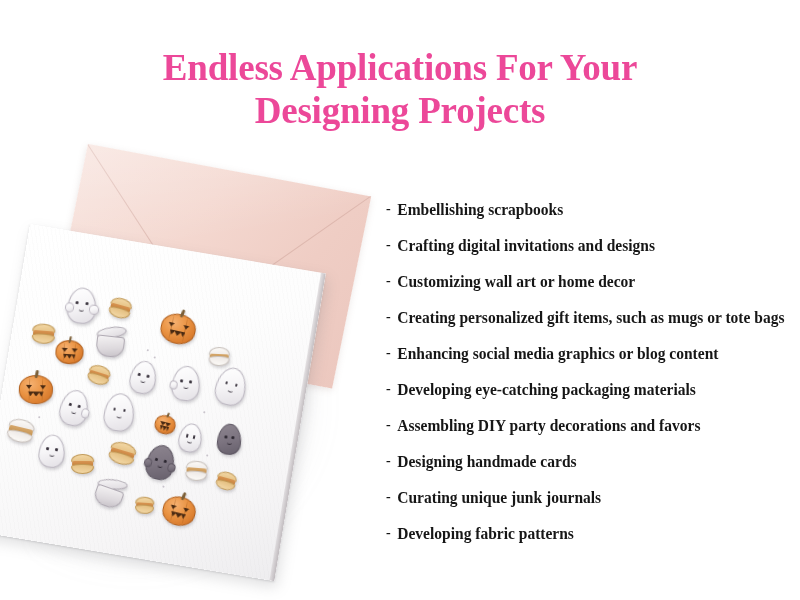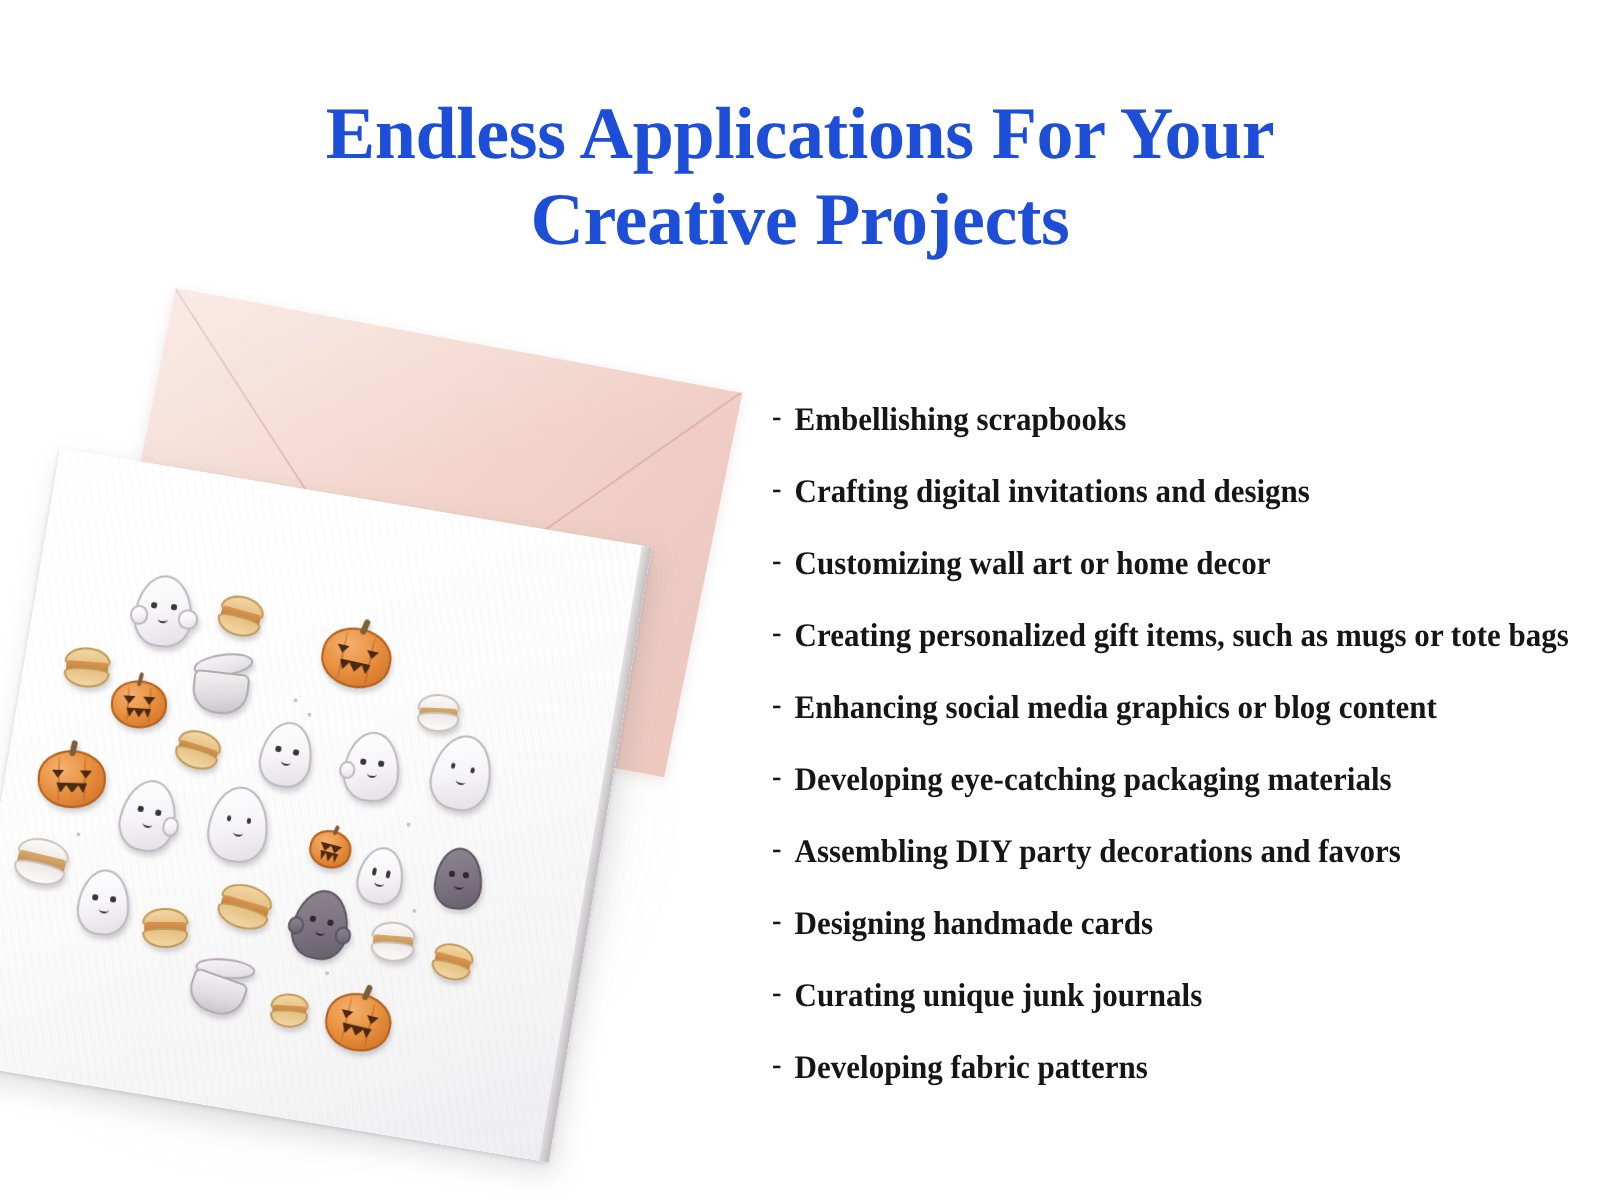--- a/index.html
+++ b/index.html
@@ -17,21 +17,21 @@
     font-family: "Liberation Serif", "DejaVu Serif", serif;
   }
 
   
   #headline {
     position: absolute;
     left: 0;
     top: 46px;
     width: 800px;
     text-align: center;
-    color: #1d4ed8;
+    color: #ec4899;
     font-family: "Liberation Serif", "DejaVu Serif", serif;
     font-weight: 700;
     font-size: 37px;
     line-height: 43px;
     letter-spacing: -0.2px;
     -webkit-font-smoothing: antialiased;
   }
   #headline .tline { display: block; white-space: nowrap; }
 
   
@@ -339,21 +339,21 @@
     border-radius: 50%;
   }
 </style>
 </head>
 <body>
 
 <div id="stage">
 
   <div id="headline">
     <span class="tline">Endless Applications For Your</span>
-    <span class="tline">Creative Projects</span>
+    <span class="tline">Designing Projects</span>
   </div>
 
   <div id="photo">
 
     <div class="soft-shadow"></div>
 
     <div class="envelope">
       <div class="env-body"></div>
       <div class="env-flap"></div>
       <div class="env-sheen"></div>

